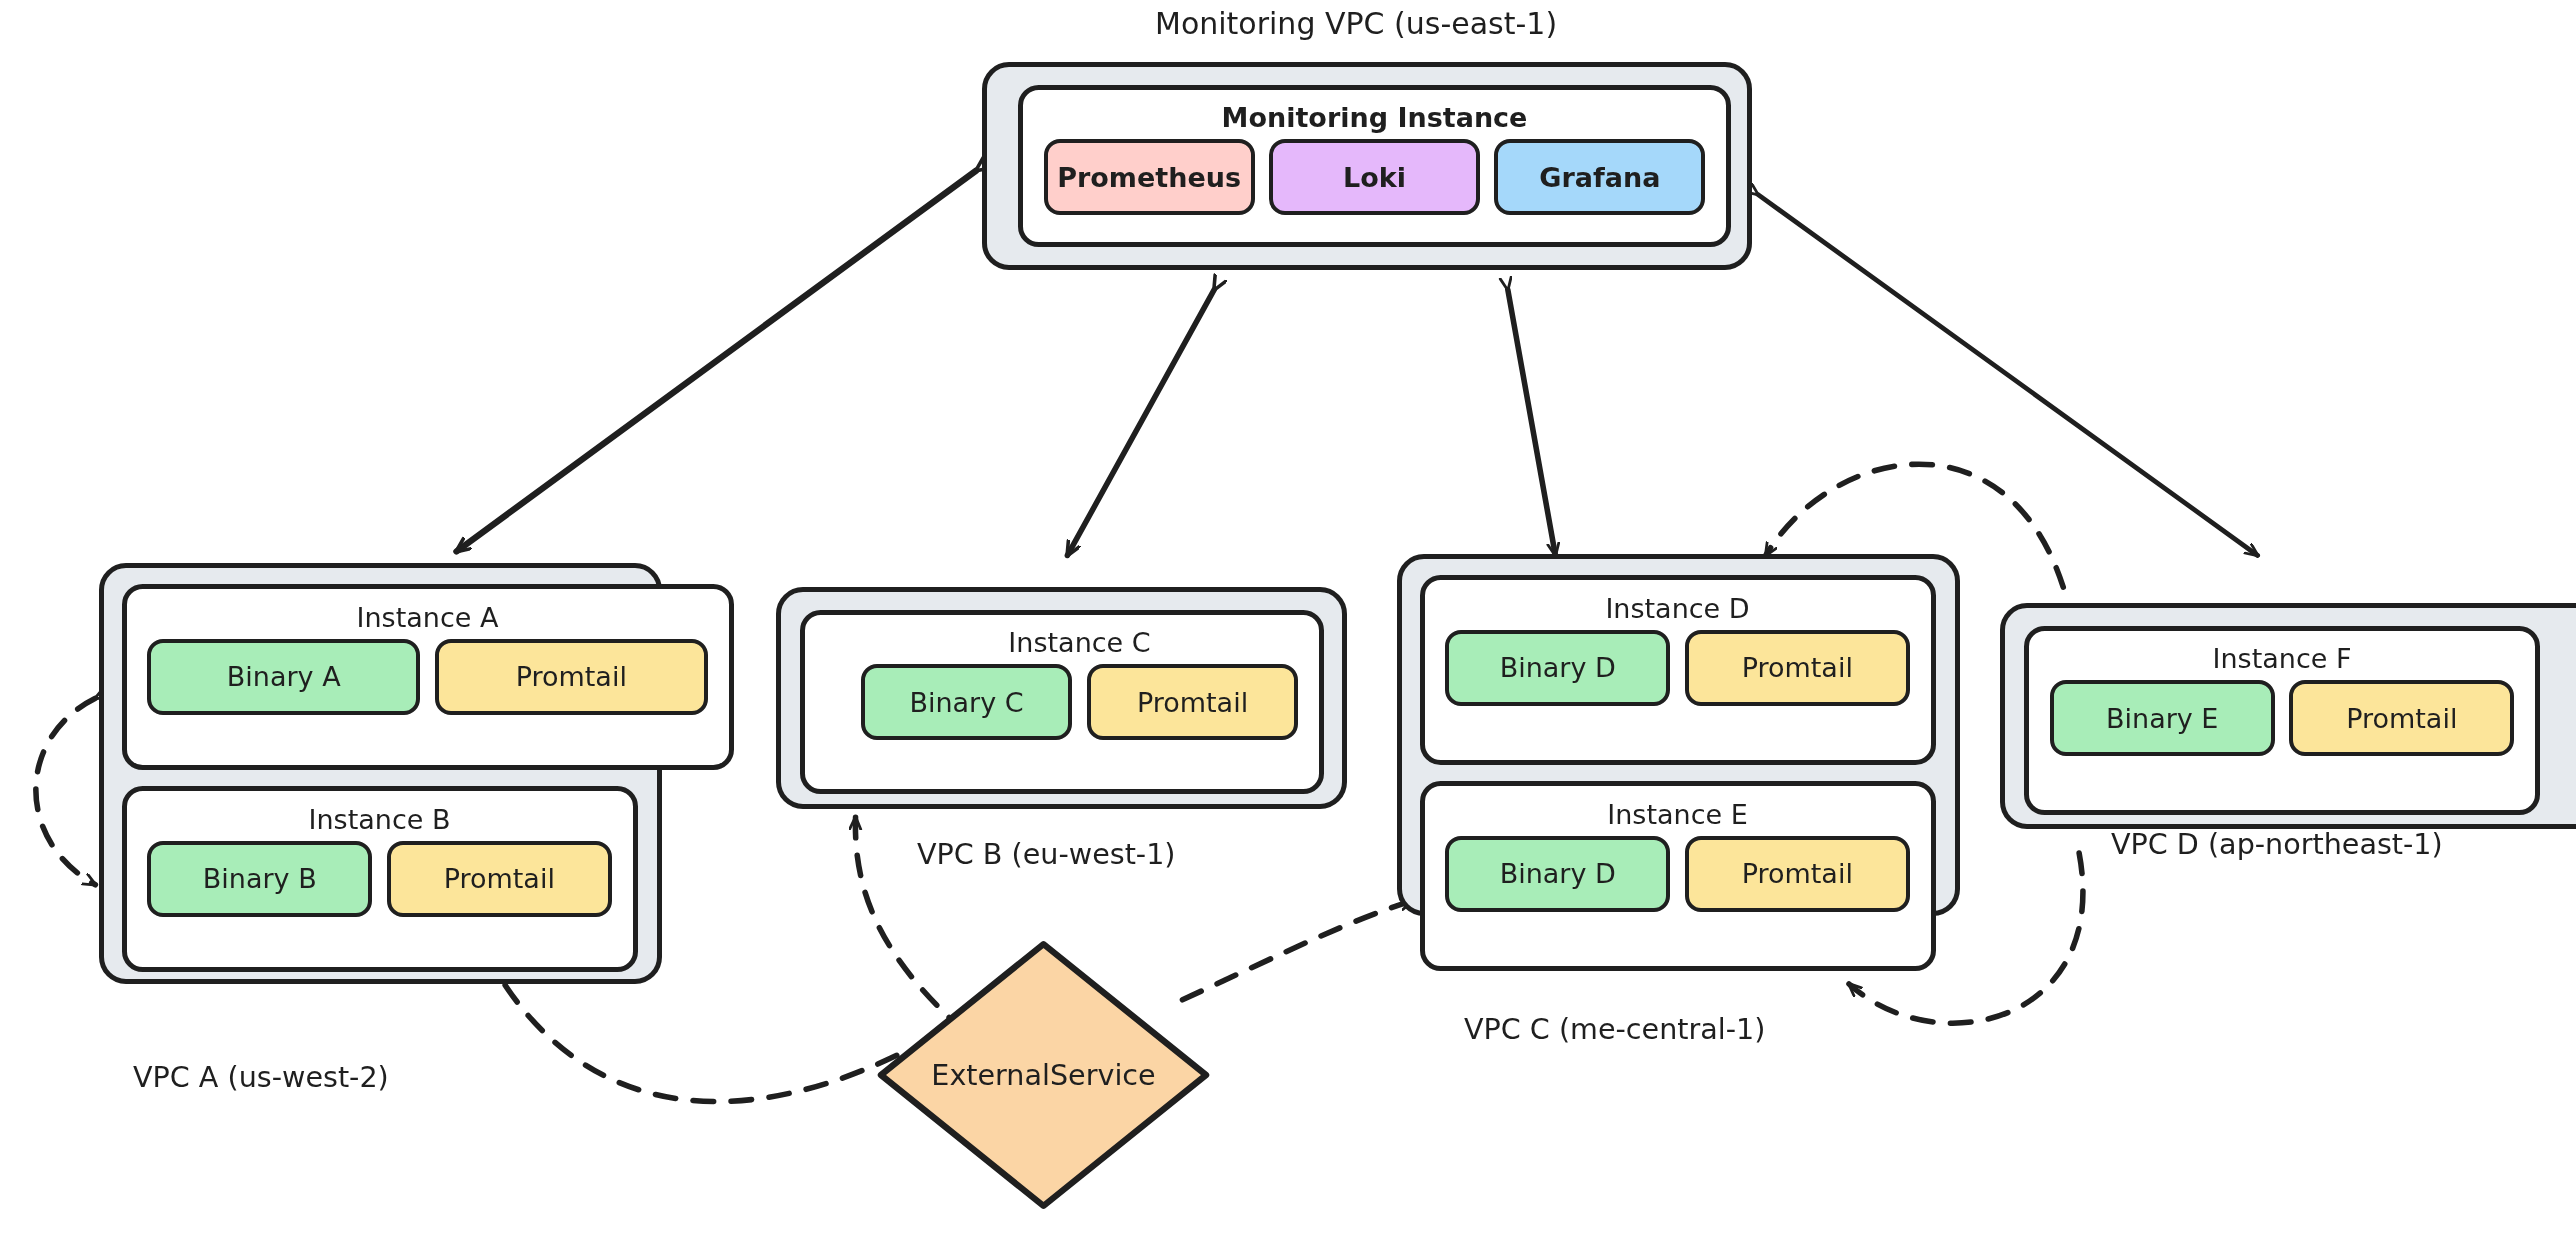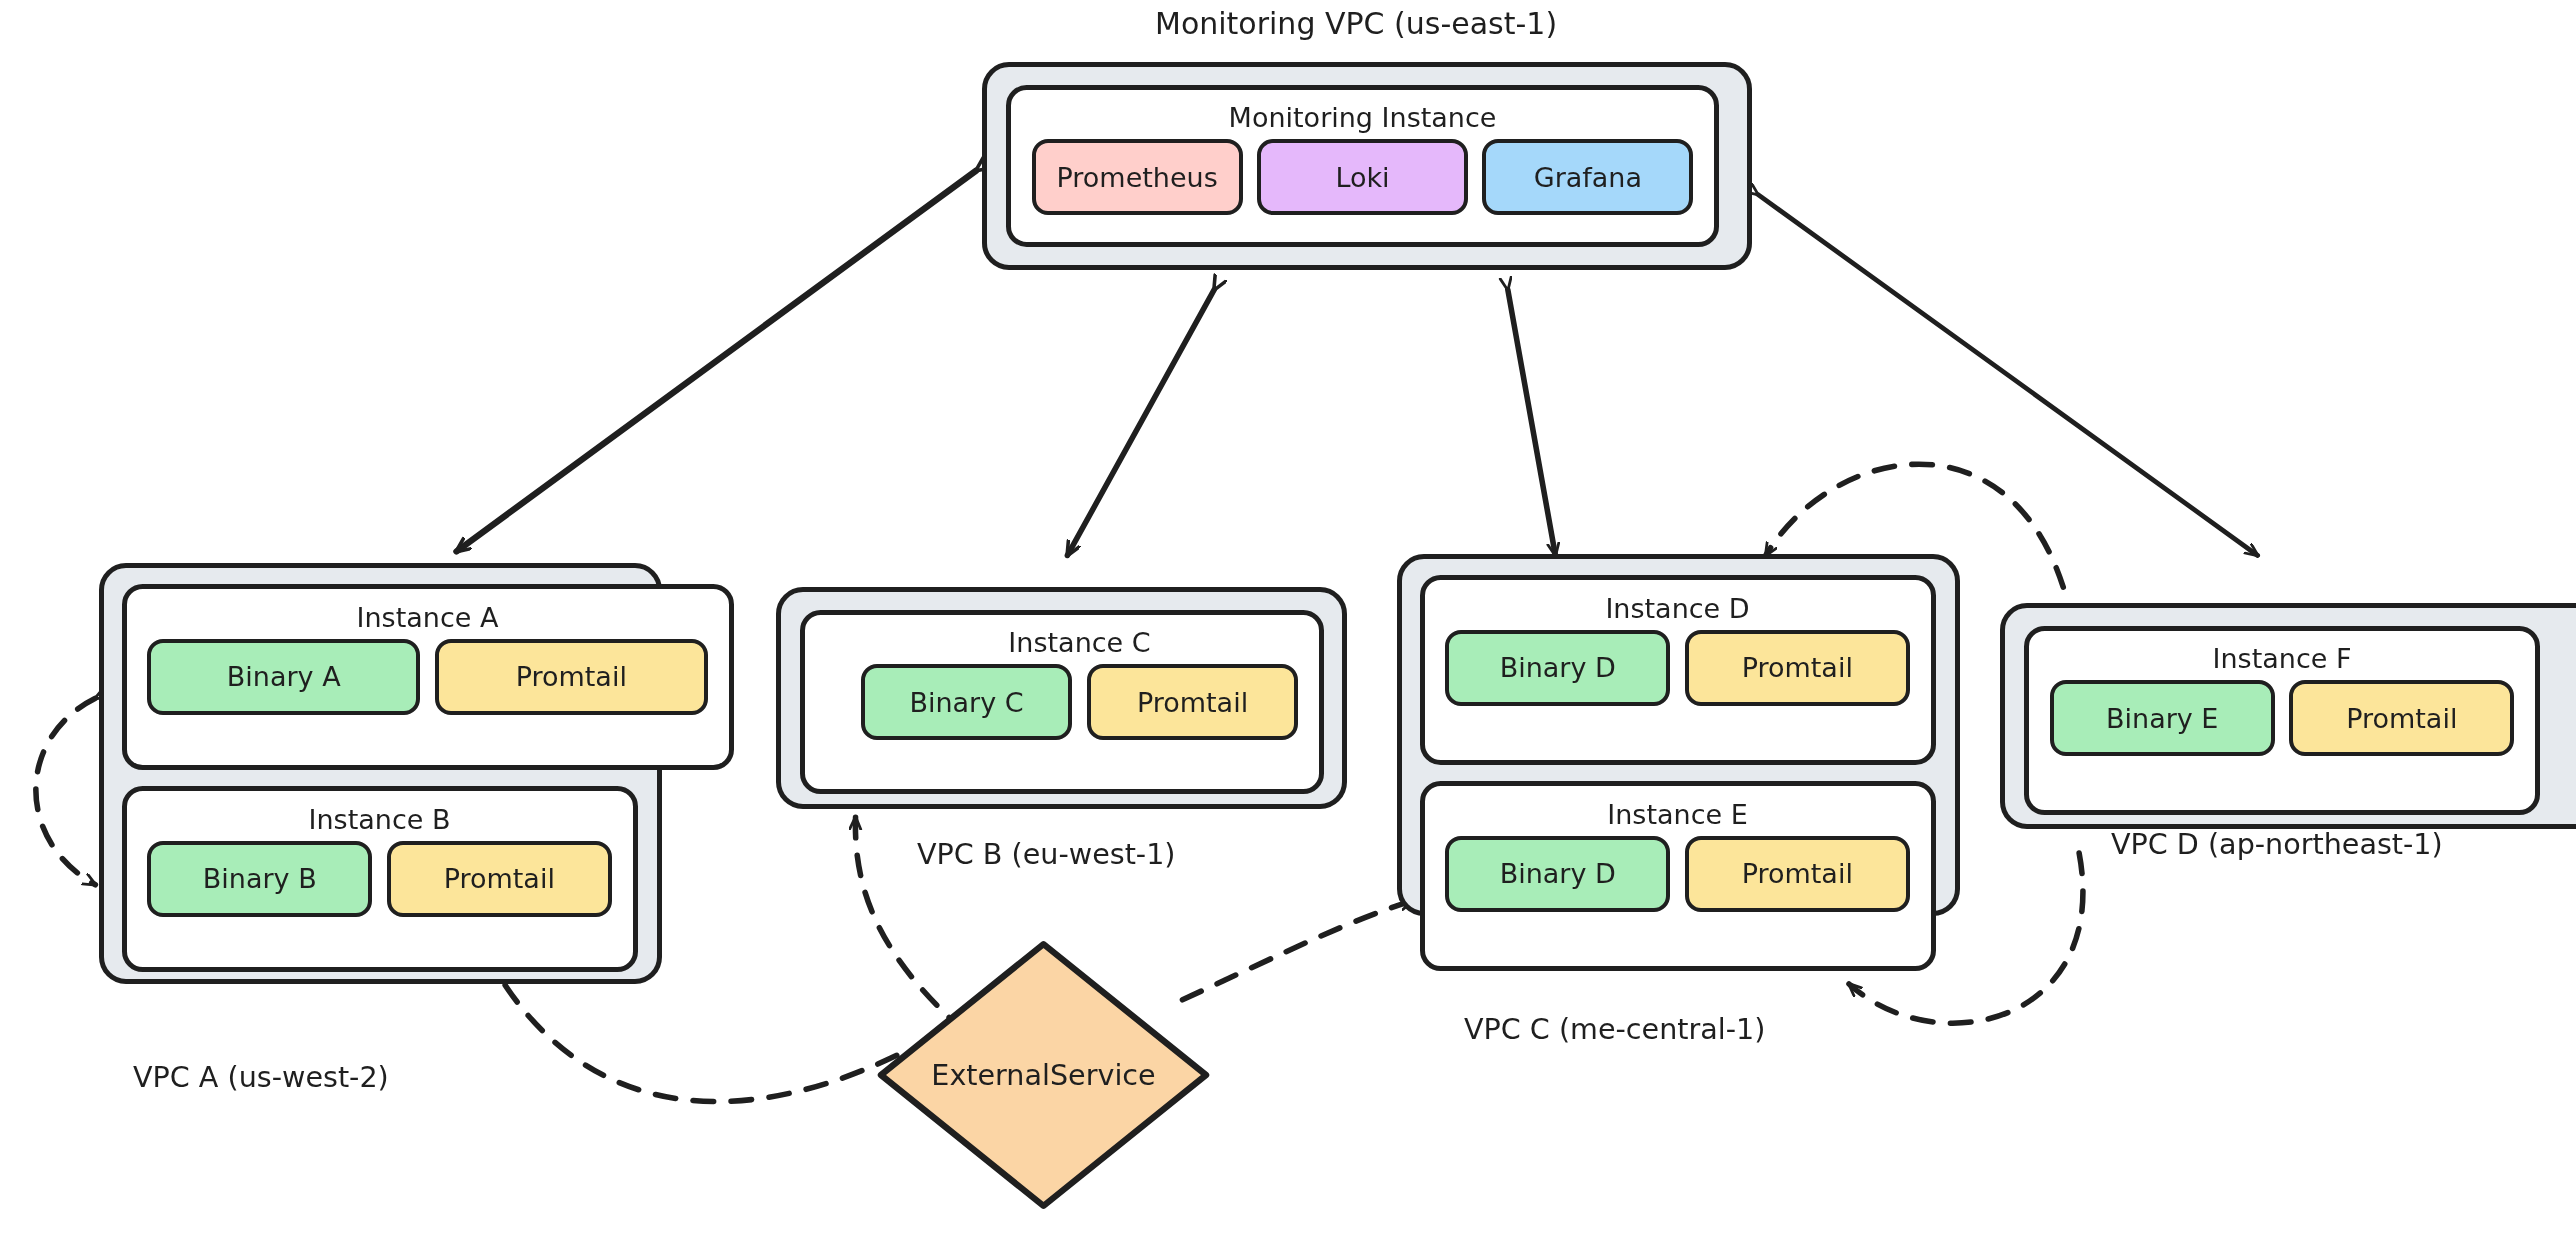--- a/index.html
+++ b/index.html
@@ -90,21 +90,21 @@
 
     <g>
       <path d="M2620,1075 C2660,1290 2440,1340 2330,1240" fill="none" stroke="#1f1f1f" stroke-width="7" stroke-dasharray="26 22" stroke-linecap="round" marker-end="url(#ah)"></path>
     </g>
   </svg>
 
 
   <div class="diag-title" style="left:1155px;top:6.3px;">Monitoring VPC (us-east-1)</div>
 
   <div class="vpc-shell" style="left:982px;top:62px;width:770px;height:208px;">
-    <div class="inst-box" style="left:19px;top:17.5px;width:713px;height:162px;">
+    <div class="inst-box" style="left:31px;top:17.5px;width:713px;height:162px;font-weight:bold;">
       <div class="inst-title">Monitoring Instance</div>
       <div class="chip-row">
         <div class="chip pink">Prometheus</div>
         <div class="chip purple">Loki</div>
         <div class="chip blue">Grafana</div>
       </div>
     </div>
   </div>
 
   <div class="vpc-shell" style="left:99px;top:563px;width:563px;height:421px;">

